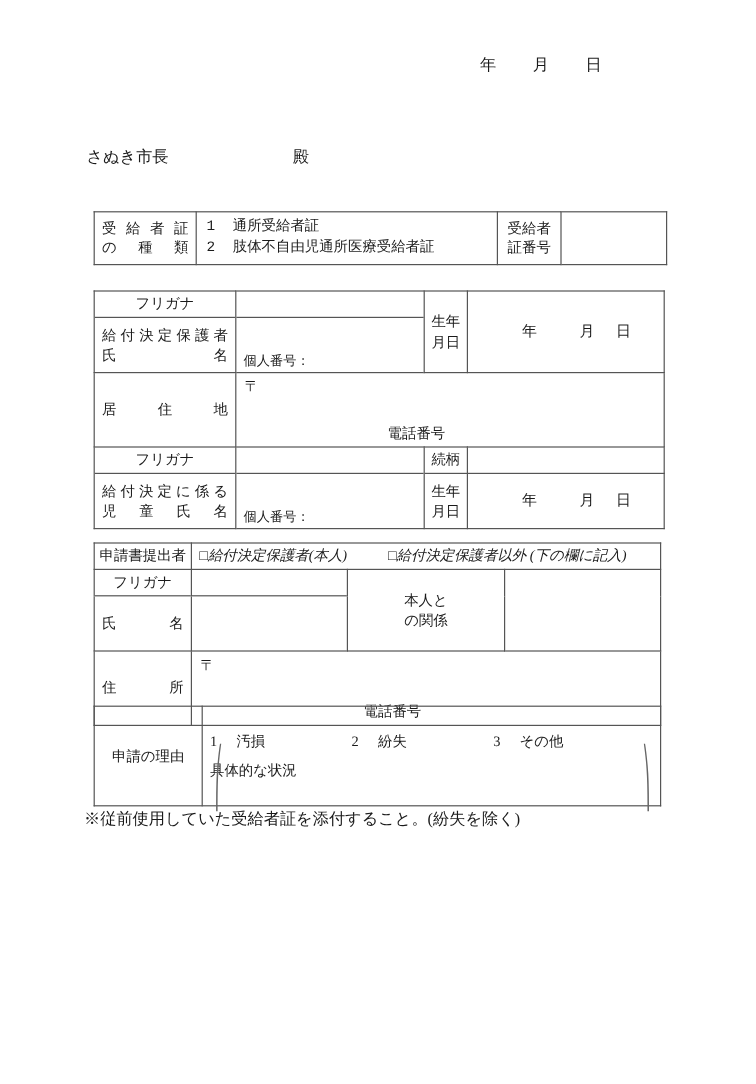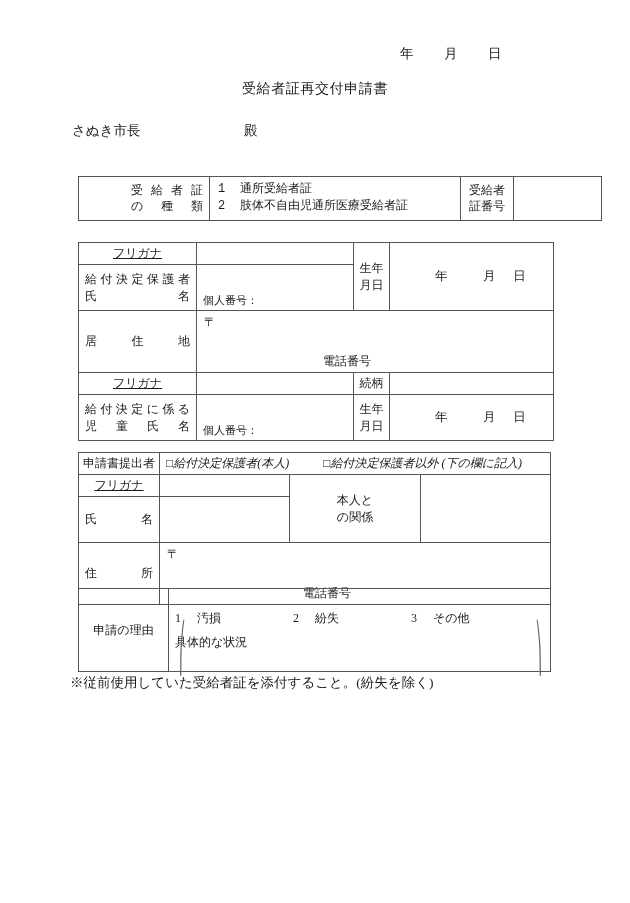--- a/index.html
+++ b/index.html
@@ -88,25 +88,25 @@
   }
   .spread {
     display: block;
     text-align: justify;
     text-align-last: justify;
     padding: 0 6px;
   }
   .cell-pad { padding: 3px 6px; }
 
   
-  .dotted-bottom { border-bottom: 1px dotted #777 !important; text-decoration: underline; }
+  .dotted-bottom { border-bottom: 1px dotted #777 !important; }
 
   
   #tbl-type { left: 78px; top: 176px; width: 473px; }
-  #tbl-type .c-lbl  { width: 84px; padding-left: 46px; }
+  #tbl-type .c-lbl  { width: 84px; }
   #tbl-type .c-kind { width: 250px; font-family: Liberation Mono, monospace; }
   #tbl-type .c-nlbl { width: 52px; }
   #tbl-type .c-num  { width: 87px; }
   .kind-list {
     padding: 4px 8px;
     line-height: 1.45;
   }
   .kind-list .row { white-space: nowrap; }
   .kind-list .n { display: inline-block; width: 22px; }
 
@@ -221,21 +221,20 @@
 </head>
 <body>
 
 <div class="page">
 
 
   <div class="date-line">
     <span class="y">年</span><span class="m">月</span><span class="d">日</span>
   </div>
 
-  <div class="doc-title">受給者証再交付申請書</div>
 
   <div class="addressee">
     <span class="mayor">さぬき市長</span><span>殿</span>
   </div>
 
 
   <table class="tbl" id="tbl-type">
     <tbody>
         <tr>
       <td class="c-lbl lbl">

